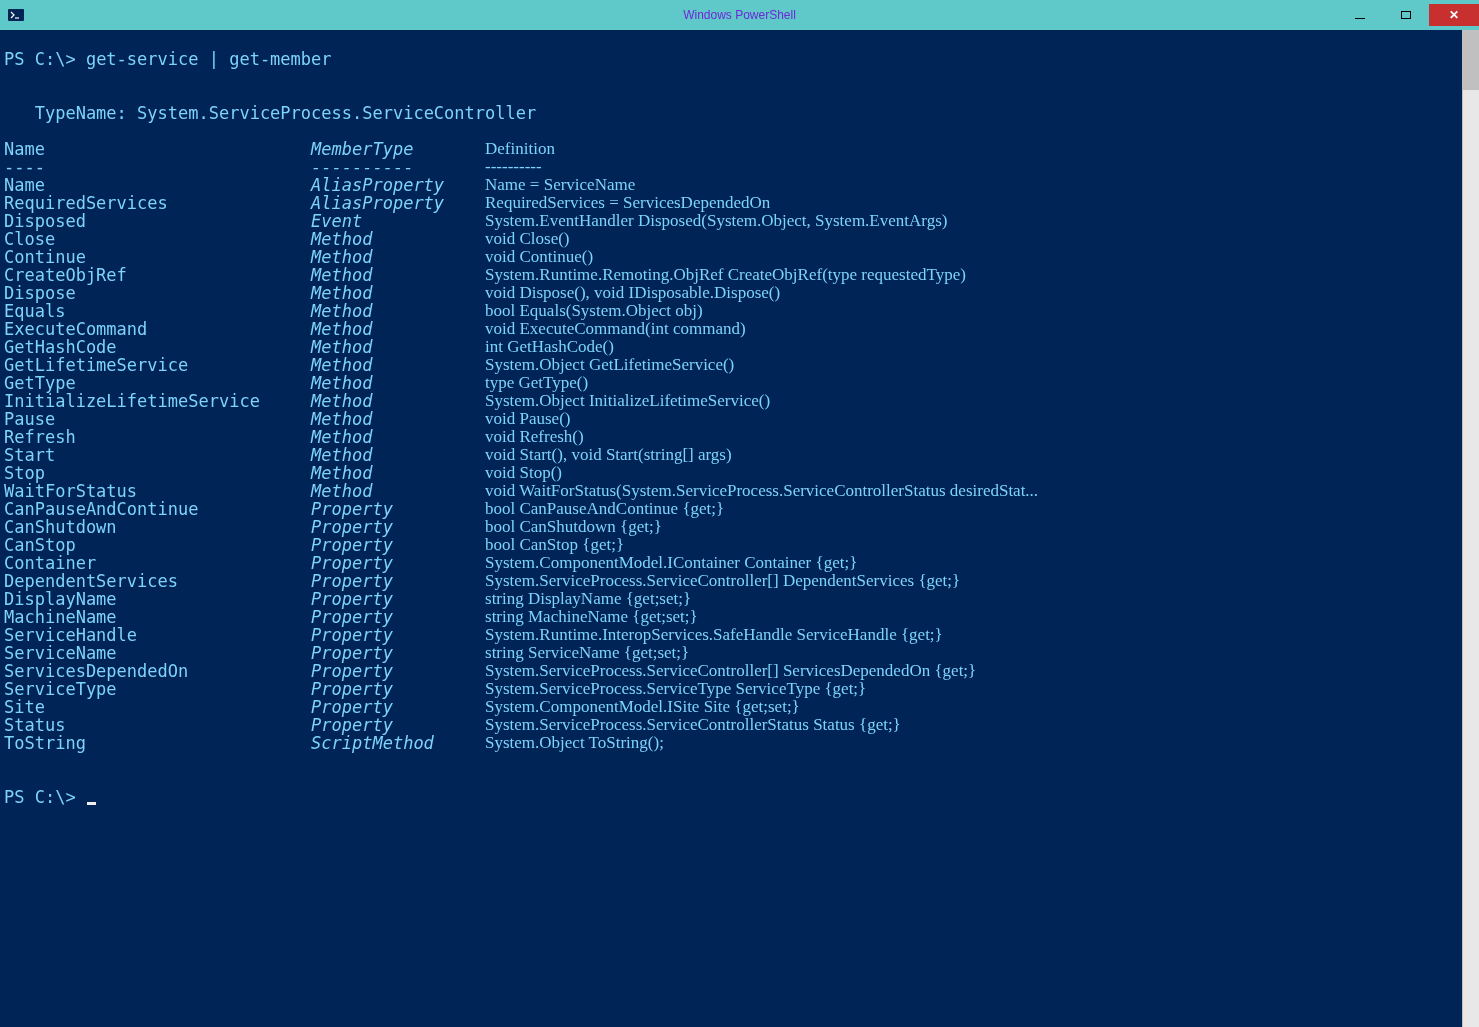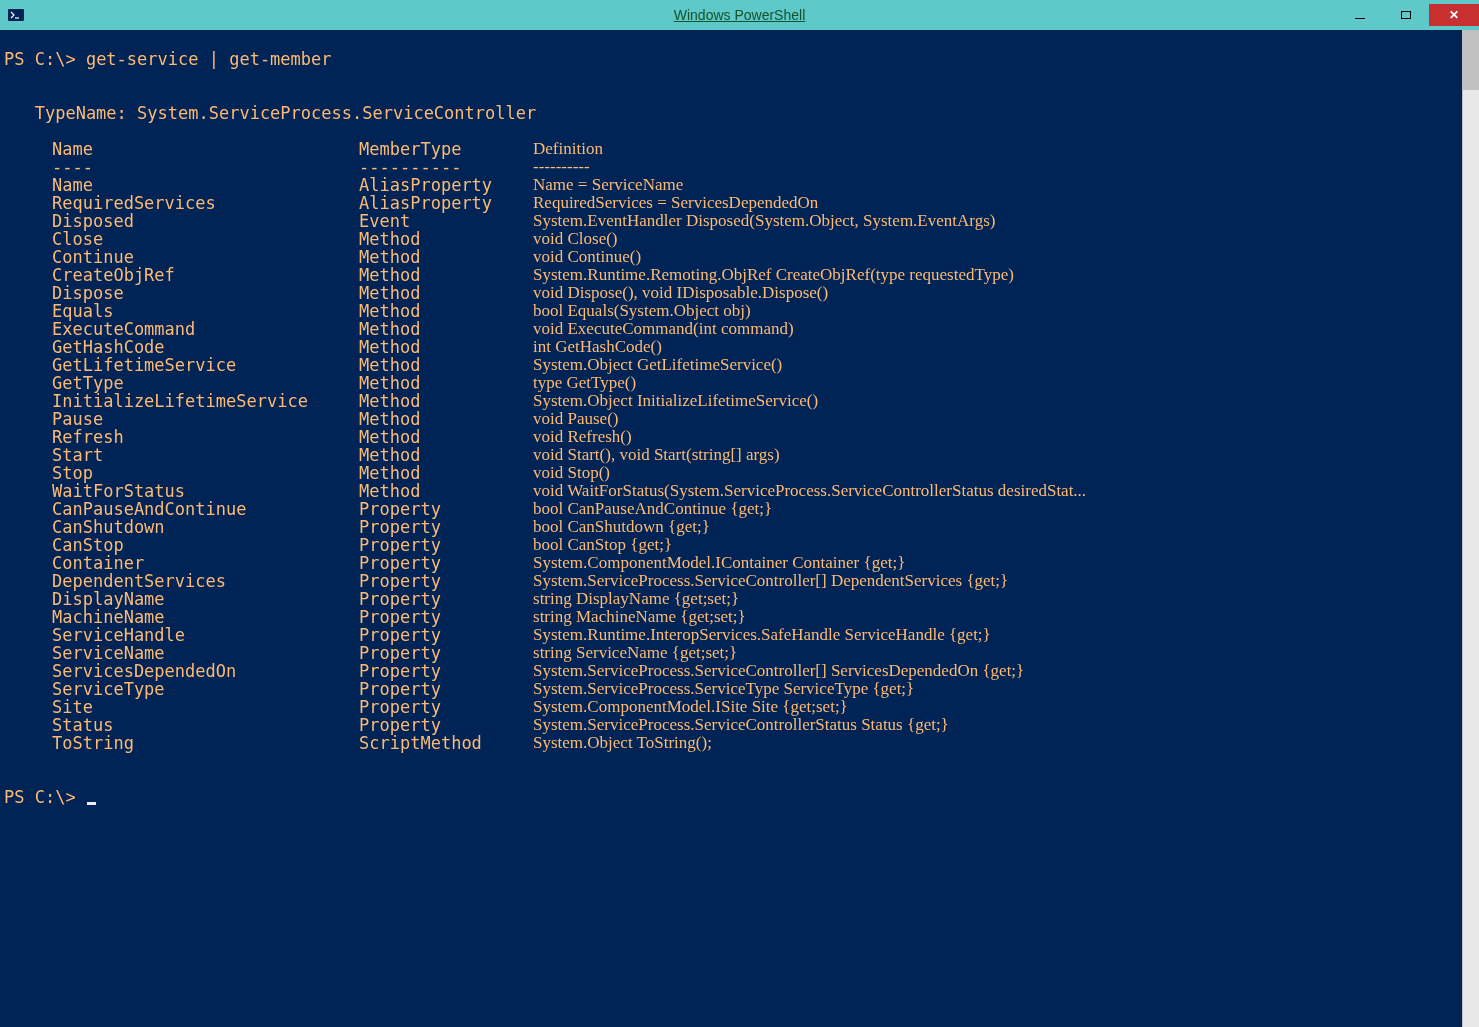--- a/index.html
+++ b/index.html
@@ -25,23 +25,22 @@
     height: 16px;
     display: flex;
     align-items: center;
     justify-content: center;
   }
   .titlebar-icon svg { width: 16px; height: 16px; }
   .titlebar-title {
     position: absolute;
     left: 50%;
     transform: translateX(-50%);
-    color: #14532d;
-    font-size: 14px;
-    text-decoration: underline;
+    color: #6d28d9;
+    font-size: 12px;
   }
   .window-controls {
     margin-left: auto;
     display: flex;
     height: 22px;
     align-items: stretch;
   }
   .win-btn {
     width: 46px;
     display: flex;
@@ -68,43 +67,43 @@
     border:1px solid #000; background:#5fc8c8; z-index:-1;
   }
   .console-wrap {
     flex: 1;
     background: #012456;
     position: relative;
     display: flex;
   }
   .console {
     flex: 1;
-    color: #fdba74;
+    color: #7dd3fc;
     font-family: Consolas, 'Lucida Console', monospace;
     font-size: 17px;
     line-height: 18px;
     white-space: pre;
     padding: 2px 0 0 4px;
     overflow: hidden;
   }
   .scrollbar {
     width: 17px;
     background: #e8e8e8;
     border-left: 1px solid #c0c0c0;
     position: relative;
   }
   .scroll-thumb {
     position: absolute;
     top: 0; left: 0; right: 0;
     height: 60px;
     background: #c0c0c0;
   }
-  .row { display: flex; margin-left: 48px; }
+  .row { display: flex; }
   .col-name { width: 30ch; }
-  .col-type { width: 17ch; }
+  .col-type { width: 17ch; font-style: italic; }
   .col-def { flex: 1; font-family: Liberation Serif, serif; }
   .cursor {
     display: inline-block;
     width: 9px; height: 3px;
     background: #eeedf0;
     vertical-align: baseline;
     position: relative;
     top: 2px;
     margin-left: 1px;
   }

